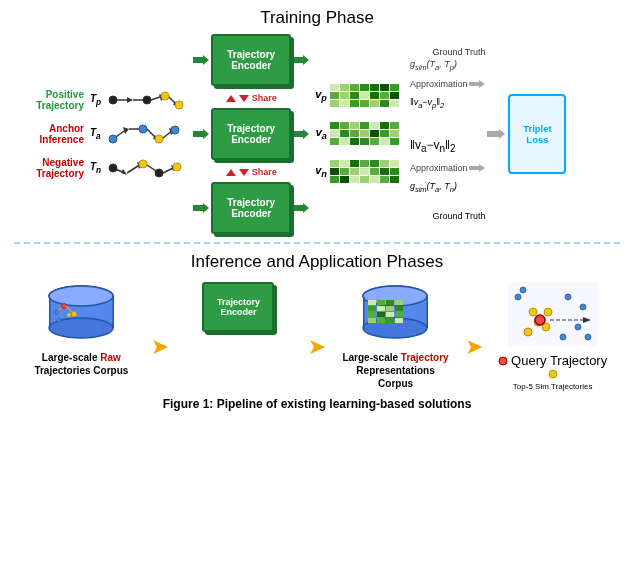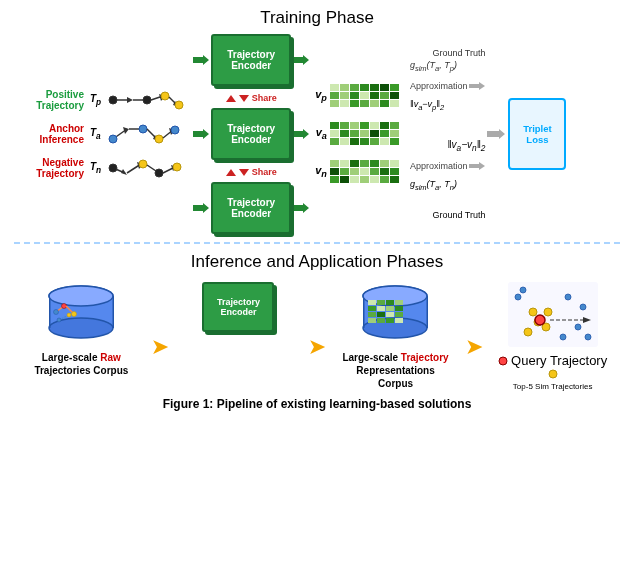--- a/index.html
+++ b/index.html
@@ -150,21 +150,21 @@
     .formulas-col {
       display: flex;
       flex-direction: column;
       gap: 8px;
       margin-left: 6px;
       flex: 0 0 auto;
     }
 
     .triplet-box {
       width: 58px;
-      height: 72px;
+      height: 80px;
       border: 2.5px solid #00aaff;
       border-radius: 4px;
       display: flex;
       align-items: center;
       justify-content: center;
       text-align: center;
       font-size: 9.5px;
       font-weight: bold;
       color: #00aaff;
       background: #e8f6ff;
@@ -453,21 +453,21 @@
       <div style="display:flex;align-items:center;gap:2px;">
         <span style="font-size:9px;color:#444;">Approximation</span>
         <svg width="16" height="8">
             <polygon points="0,2 10,2 10,0 16,4 10,8 10,6 0,6" fill="#aaa"></polygon>
           </svg>
       </div>
       <div style="font-size:9px;font-style:italic;">‖v<sub>a</sub>−v<sub>p</sub>‖<sub>2</sub></div>
 
       <div style="height:12px;"></div>
 
-      <div style="font-size:10px;font-style:italic;text-align:right;">‖v<sub>a</sub>−v<sub>n</sub>‖<sub>2</sub></div>
+      <div style="font-size:12px;">‖v<sub>a</sub>−v<sub>n</sub>‖<sub>2</sub></div>
       <div style="display:flex;align-items:center;gap:2px;">
         <span style="font-size:9px;color:#444;">Approximation</span>
         <svg width="16" height="8">
             <polygon points="0,2 10,2 10,0 16,4 10,8 10,6 0,6" fill="#aaa"></polygon>
           </svg>
       </div>
       <div style="display:flex;flex-direction:column;gap:18px;">
         <span style="font-size:9px;font-style:italic;">g<sub>sim</sub>(T<sub>a</sub>, T<sub>n</sub>)</span>
         <span style="font-size:9px;text-align:right;">Ground Truth</span>
       </div>

